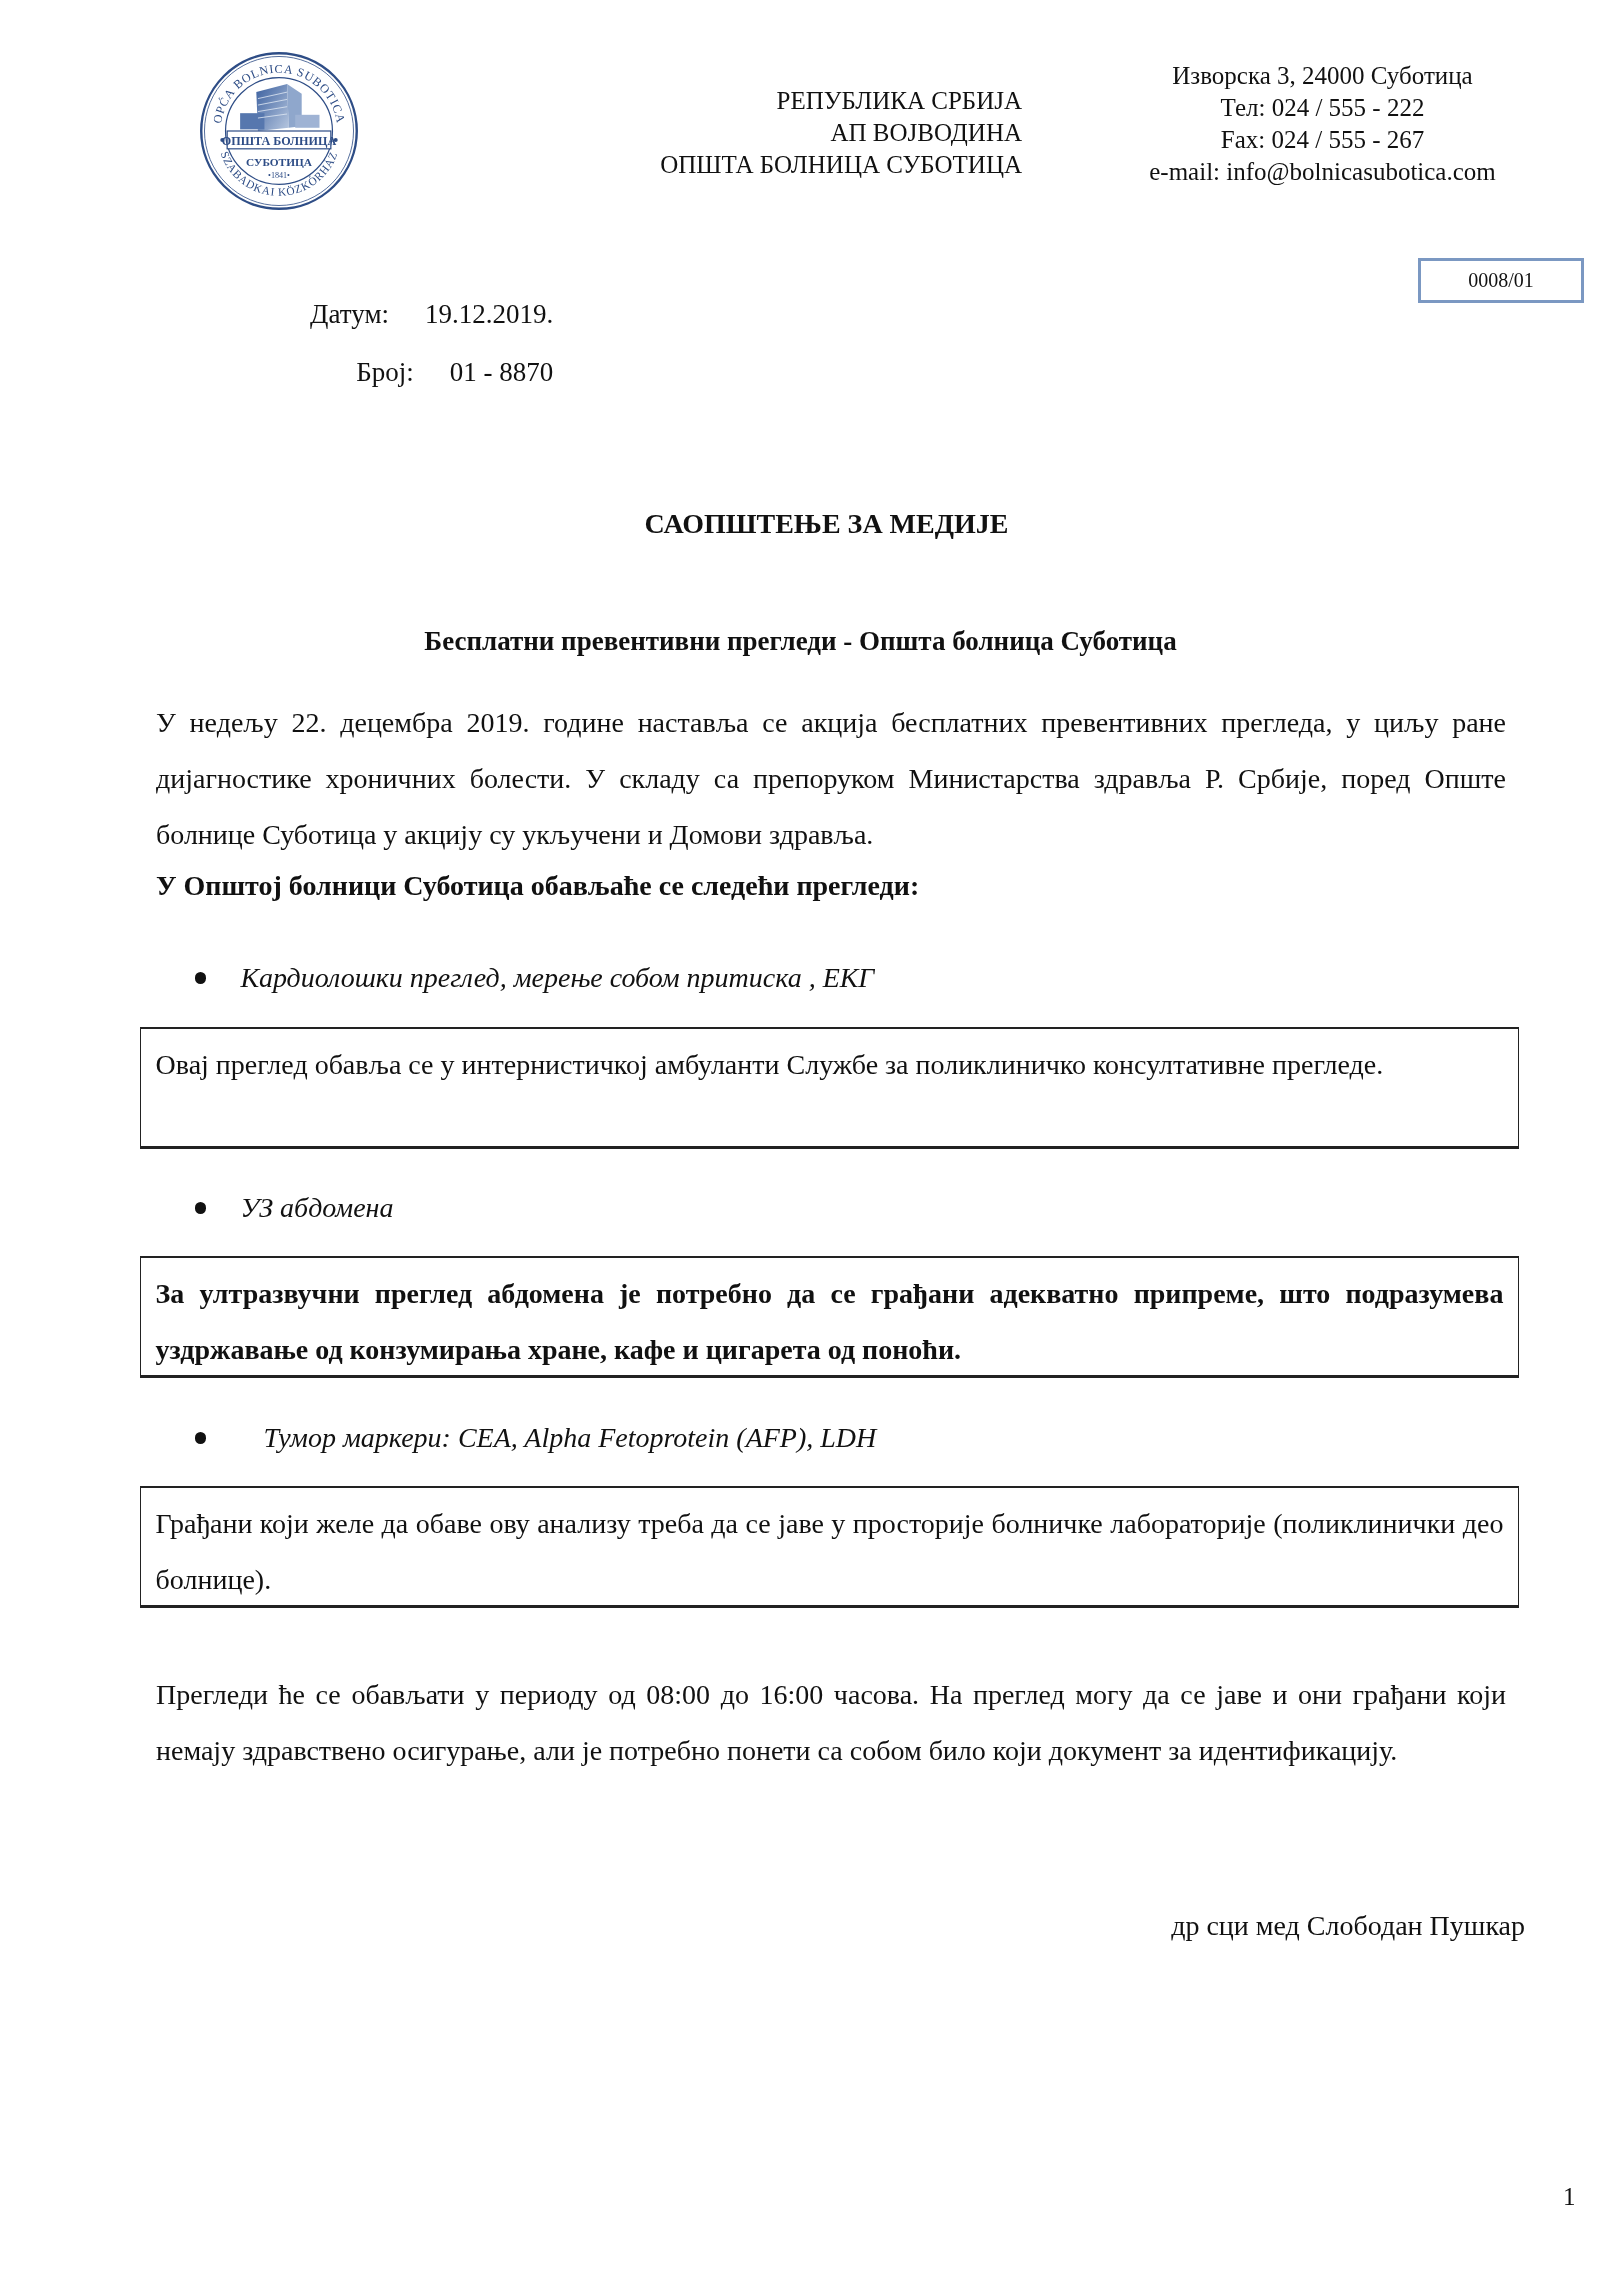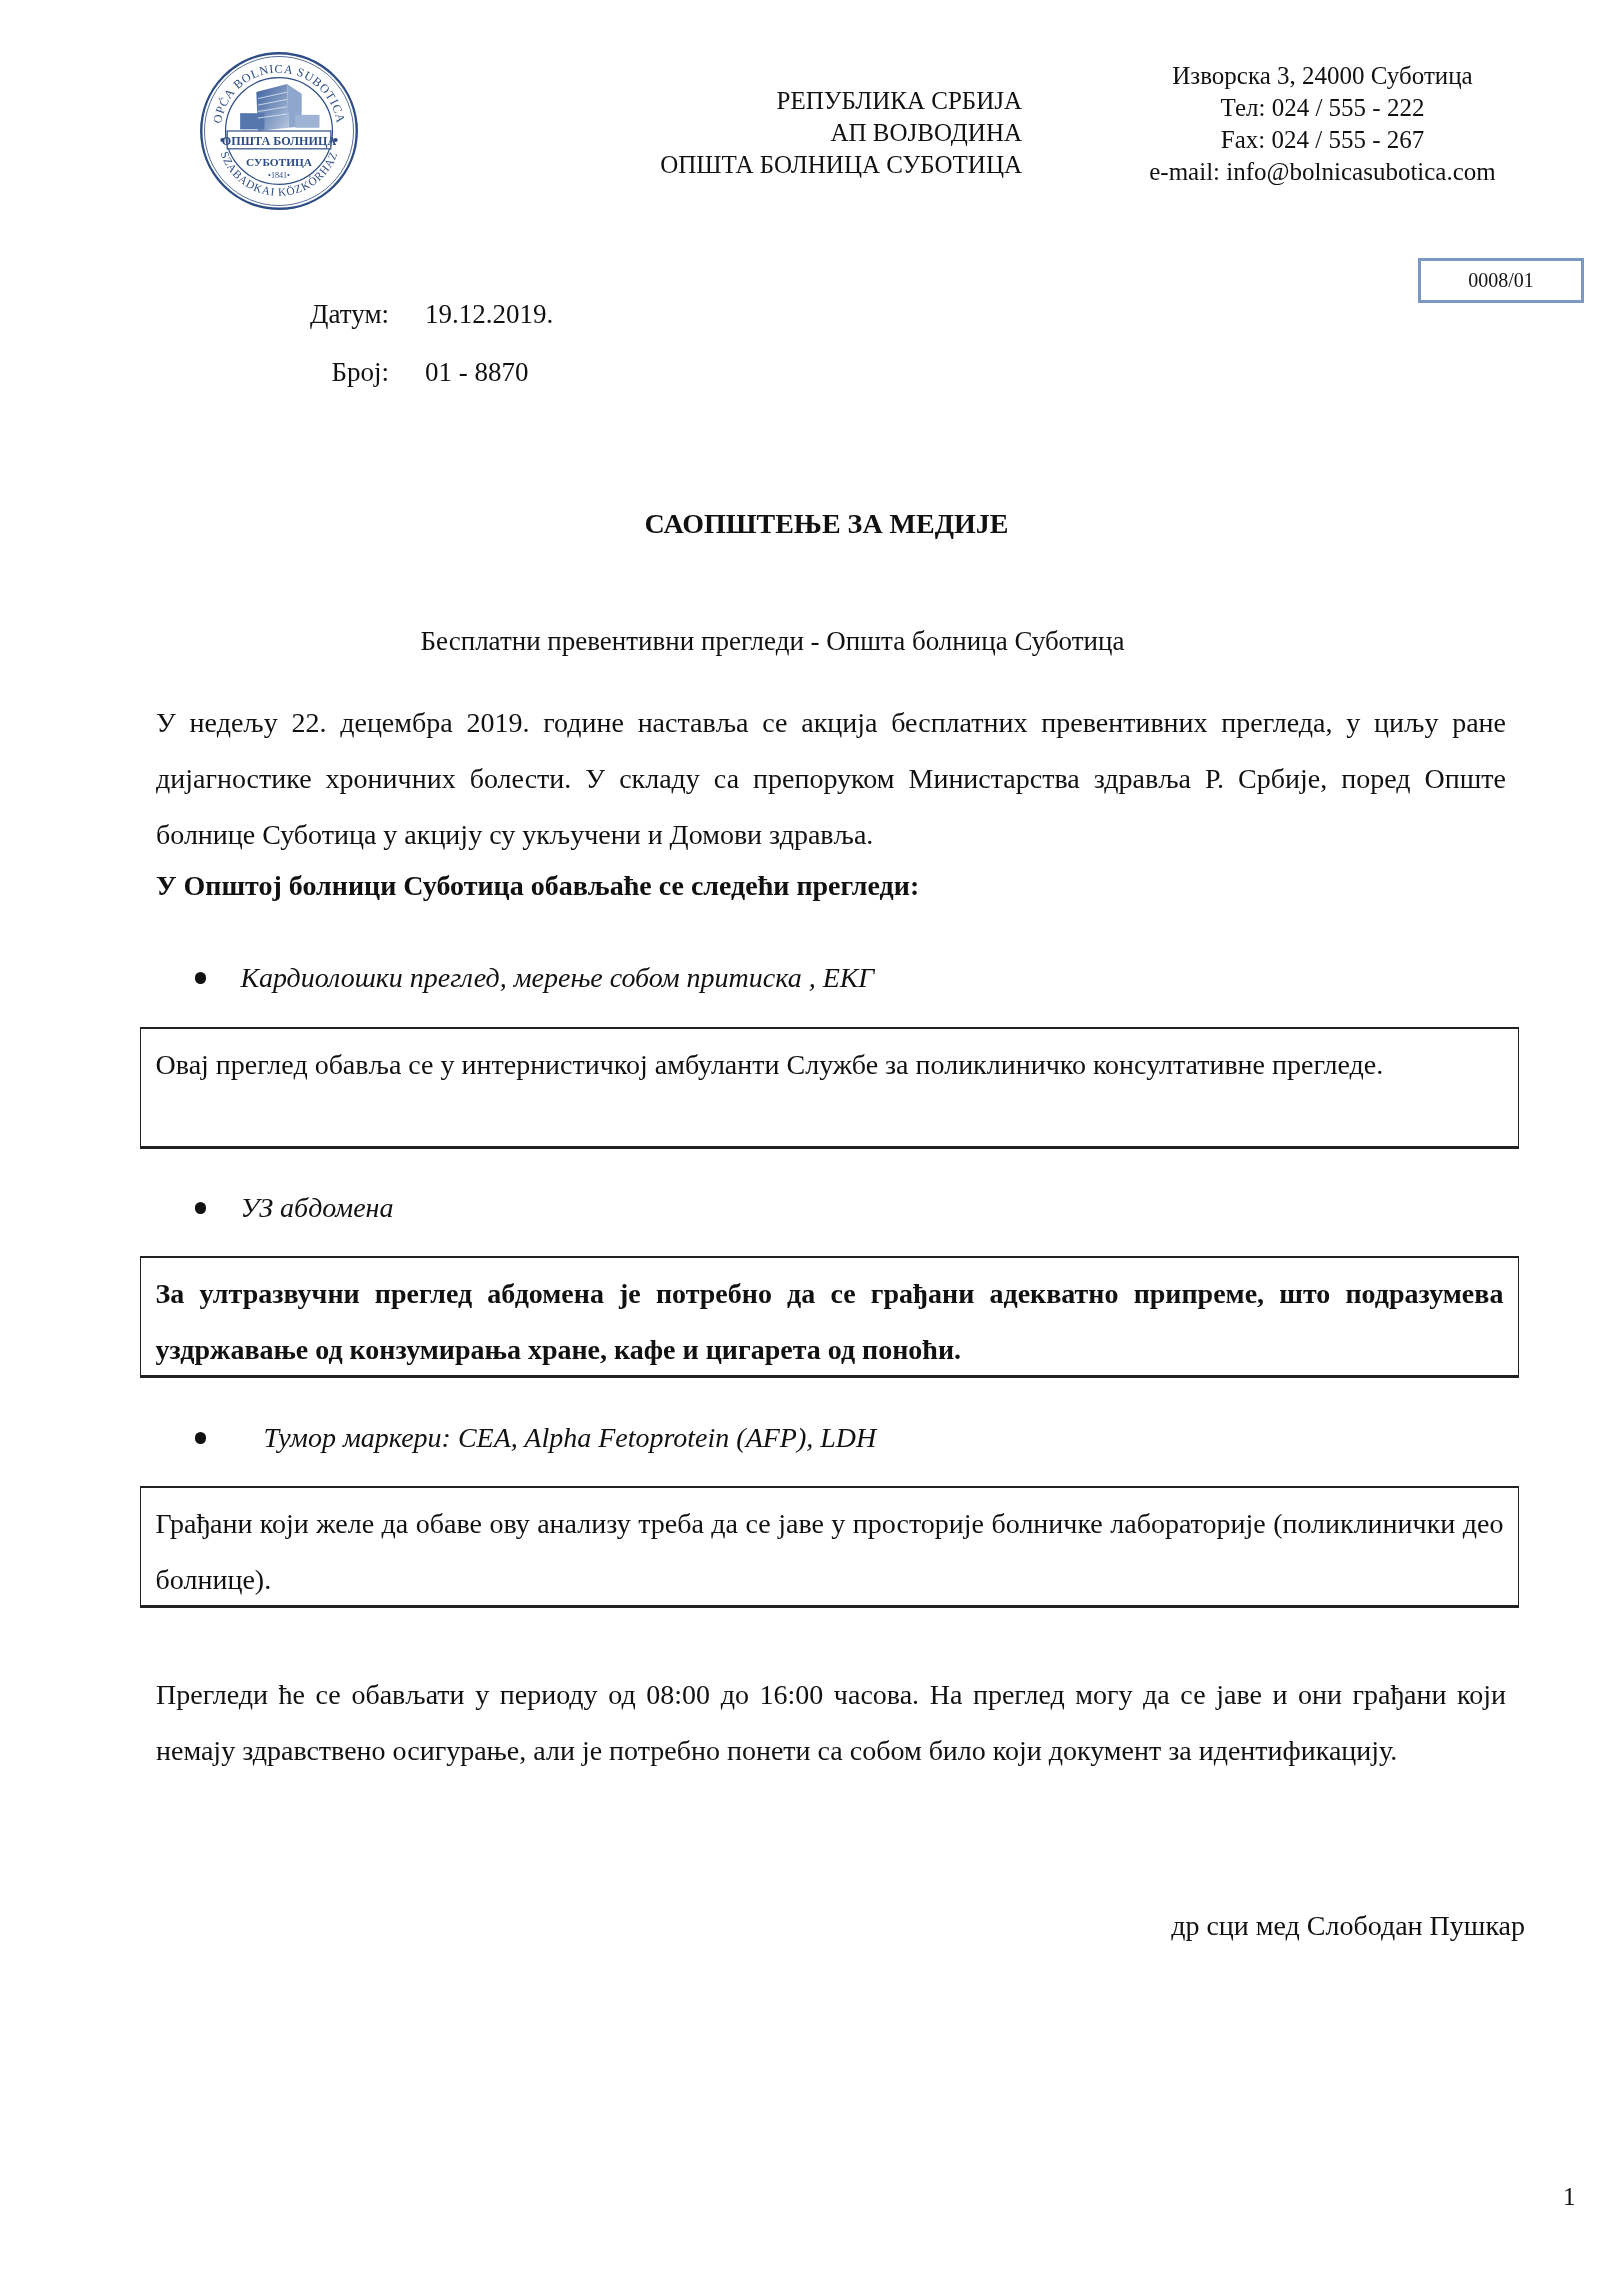--- a/index.html
+++ b/index.html
@@ -10,25 +10,25 @@
   .abs { position: absolute; }
   .logo { left: 198px; top: 50px; width: 162px; height: 162px; }
   .hdr-center { left: 519px; top: 85px; width: 503px; text-align: right; font-size: 25px; line-height: 32px; }
   .hdr-right { left: 1079px; top: 60px; width: 487px; text-align: center; font-size: 25px; line-height: 32px; }
   .ref-box {
     left: 1418px; top: 258px; width: 166px; height: 45px;
     border: 3.2px solid #7b98c2; box-sizing: border-box;
     font-size: 20px; text-align: center; line-height: 39px;
   }
   .meta { left: 292px; top: 299px; font-size: 27px; }
-  .meta-row { height: 58px; display: flex; }
+  .meta-row { height: 58px; display: flex; justify-content: flex-end; }
   .meta-label { width: 97px; text-align: right; }
   .meta-value { margin-left: 36px; }
   .title { left: 0; top: 508px; width: 1623px; text-align: center; font-weight: bold; font-size: 28px; margin-left: 15px; }
-  .subtitle { left: 0; top: 626px; width: 1545px; text-align: center; font-weight: normal; font-size: 27px; }
+  .subtitle { left: 0; top: 626px; width: 1545px; text-align: center; font-weight: bold; font-size: 27px; padding-left: 28px; }
   .para { left: 156px; width: 1350px; font-size: 28px; line-height: 56px; text-align: justify; }
   .p1 { top: 695px; }
   .lead { left: 156px; top: 870px; font-size: 28px; font-weight: bold; }
   .bullet { left: 195px; font-size: 28px; font-style: italic; display: flex; align-items: center; }
   .bullet .dot { width: 11.4px; height: 11.4px; border-radius: 50%; background: #111; margin-right: 34px; }
   .b1 { top: 962px; }
   .b2 { top: 1192px; }
   .b3 { top: 1422px; gap: 23px; }
   .box {
     left: 140px; width: 1379px; border: 1.6px solid #222; border-top-width: 2.4px; border-bottom-width: 3.2px;

